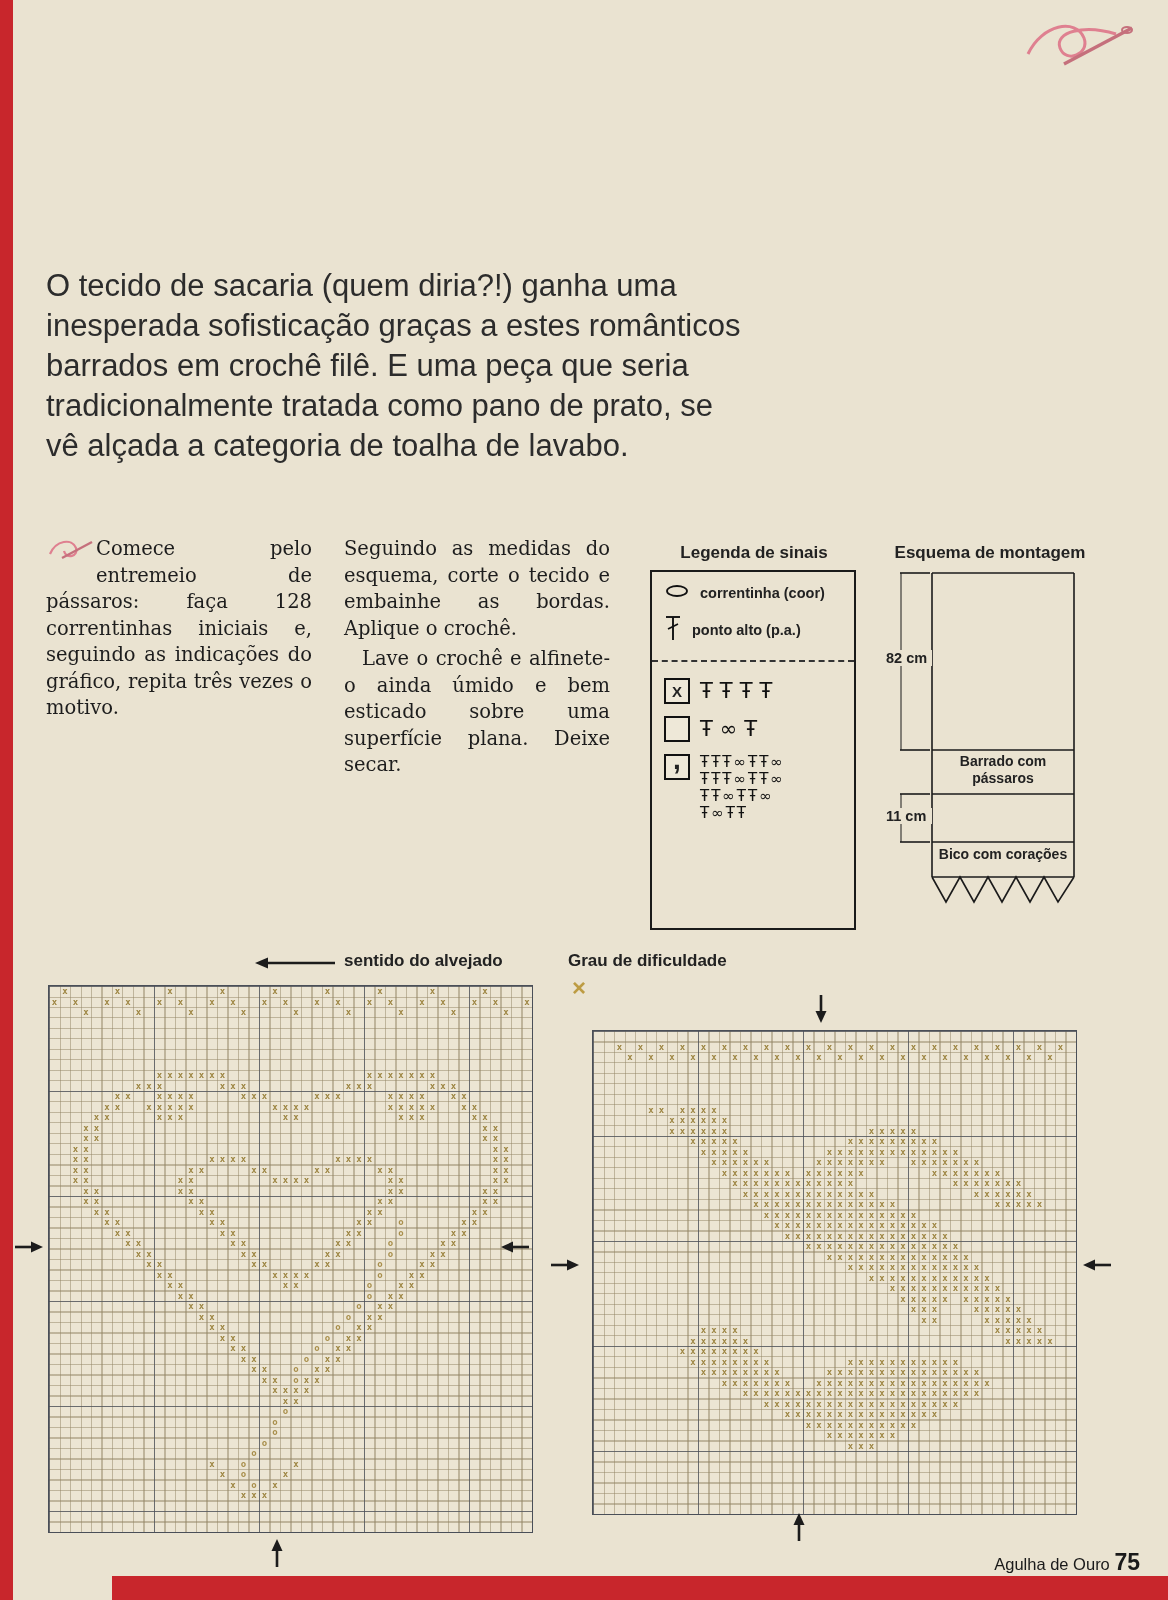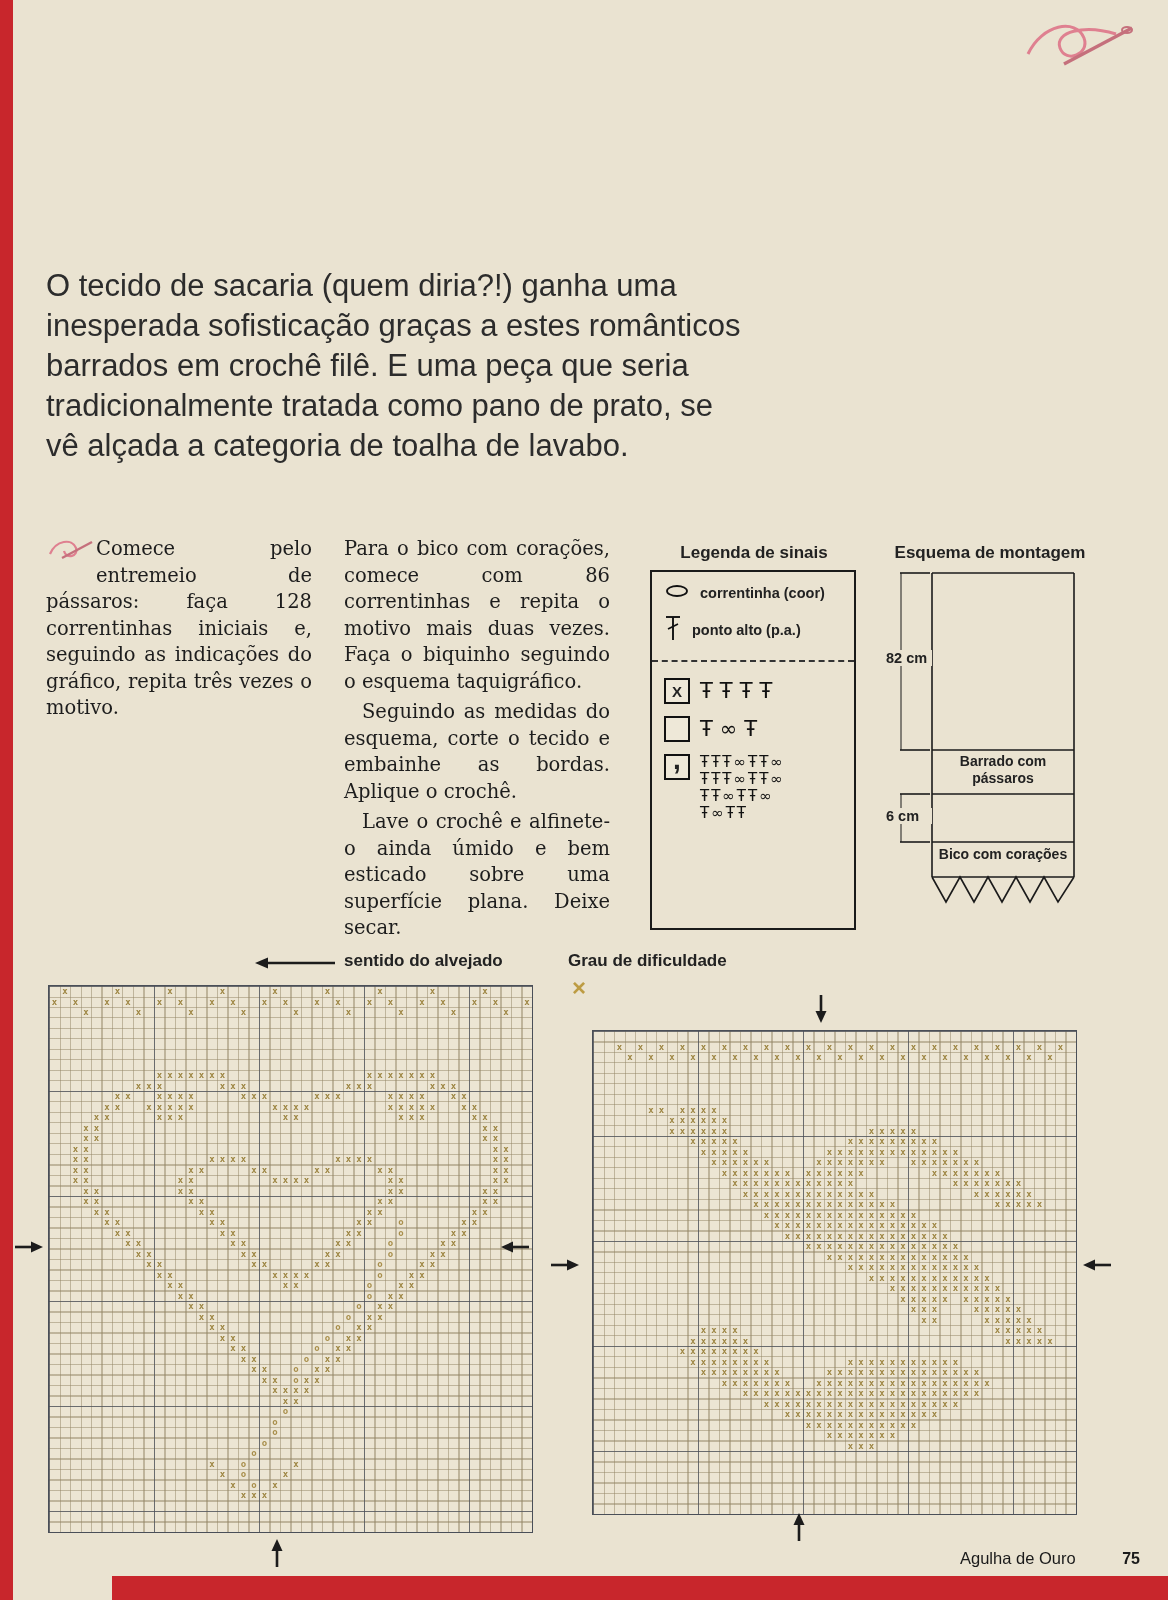--- a/index.html
+++ b/index.html
@@ -61,21 +61,21 @@
   .mk{position:absolute;width:11px;height:11px;font-family:"DejaVu Sans Mono",monospace;
       font-size:9px;line-height:11px;font-weight:bold;color:#9c8440;text-align:center;}
   .mk.o{color:#a98f4c;}
 
   .arr{position:absolute;width:30px;height:14px;}
   .arr.left svg{transform:scaleX(-1);}
   .arr.up svg{transform:rotate(-90deg);}
   .arr.down svg{transform:rotate(90deg);}
 
   .footer{position:absolute;right:28px;top:1549px;font-size:16.5px;color:#1a1a1a;}
-  .footer b{font-size:16px;margin-left:42px;}
+  .footer b{font-size:23px;}
   .needle-tr{position:absolute;left:1020px;top:14px;}
 </style>
 </head>
 <body>
 
 <div class="page">
 
   <div class="strip-left"></div>
   <div class="strip-bottom"></div>
 
@@ -94,21 +94,20 @@
     <div class="inline-needle">
       <svg width="48" height="26" viewBox="0 0 48 26">
         <path d="M4 18 C10 4, 26 2, 30 12 C33 20, 20 24, 18 15" fill="none" stroke="#df8090" stroke-width="2.2"></path>
         <line x1="16" y1="22" x2="46" y2="6" stroke="#c5707c" stroke-width="2.4"></line>
       </svg>
     </div>
     <p>Comece pelo entremeio de pássaros: faça 128 correntinhas iniciais e, seguindo as indicações do gráfico, repita três vezes o motivo.</p>
   </div>
 
   <div class="col col2">
-    <p>Para o bico com corações, comece com 86 correntinhas e repita o motivo mais duas vezes. Faça o biquinho seguindo o esquema taquigráfico.</p>
     <p>Seguindo as medidas do esquema, corte o tecido e embainhe as bordas. Aplique o crochê.</p>
     <p>Lave o crochê e alfinete-o ainda úmido e bem esticado sobre uma superfície plana. Deixe secar.</p>
   </div>
 
   <div class="legend-title">Legenda de sinais</div>
   <div class="legend-box">
     <div class="lg-row">
       <span>
         <svg width="26" height="14" viewBox="0 0 26 14">
           <ellipse cx="13" cy="7" rx="10" ry="5" fill="none" stroke="#111" stroke-width="1.8"></ellipse>
@@ -162,21 +161,21 @@
         <polyline points="48,305 62,330 76,305 90,330 104,305 118,330 132,305 146,330 160,305 174,330 190,305"></polyline>
         <line x1="16" y1="1" x2="46" y2="1"></line>
         <line x1="16" y1="178" x2="46" y2="178"></line>
         <line x1="16" y1="222" x2="46" y2="222"></line>
         <line x1="16" y1="270" x2="46" y2="270"></line>
         <line x1="17" y1="1" x2="17" y2="178" stroke-width="1"></line>
         <line x1="17" y1="222" x2="17" y2="270" stroke-width="1"></line>
       </g>
     </svg>
     <div class="measure m82">82 cm</div>
-    <div class="measure m13">6 cm</div>
+    <div class="measure m13">11 cm</div>
     <div class="band b1">Barrado com pássaros</div>
     <div class="band b2">Bico com corações</div>
   </div>
 
   <div class="sentido-arrow">
     <svg width="84" height="16" viewBox="0 0 84 16">
       <line x1="82" y1="8" x2="14" y2="8" stroke="#1c1c1c" stroke-width="2.6"></line>
       <polygon points="15,2.5 2,8 15,13.5" fill="#1c1c1c"></polygon>
     </svg>
   </div>

